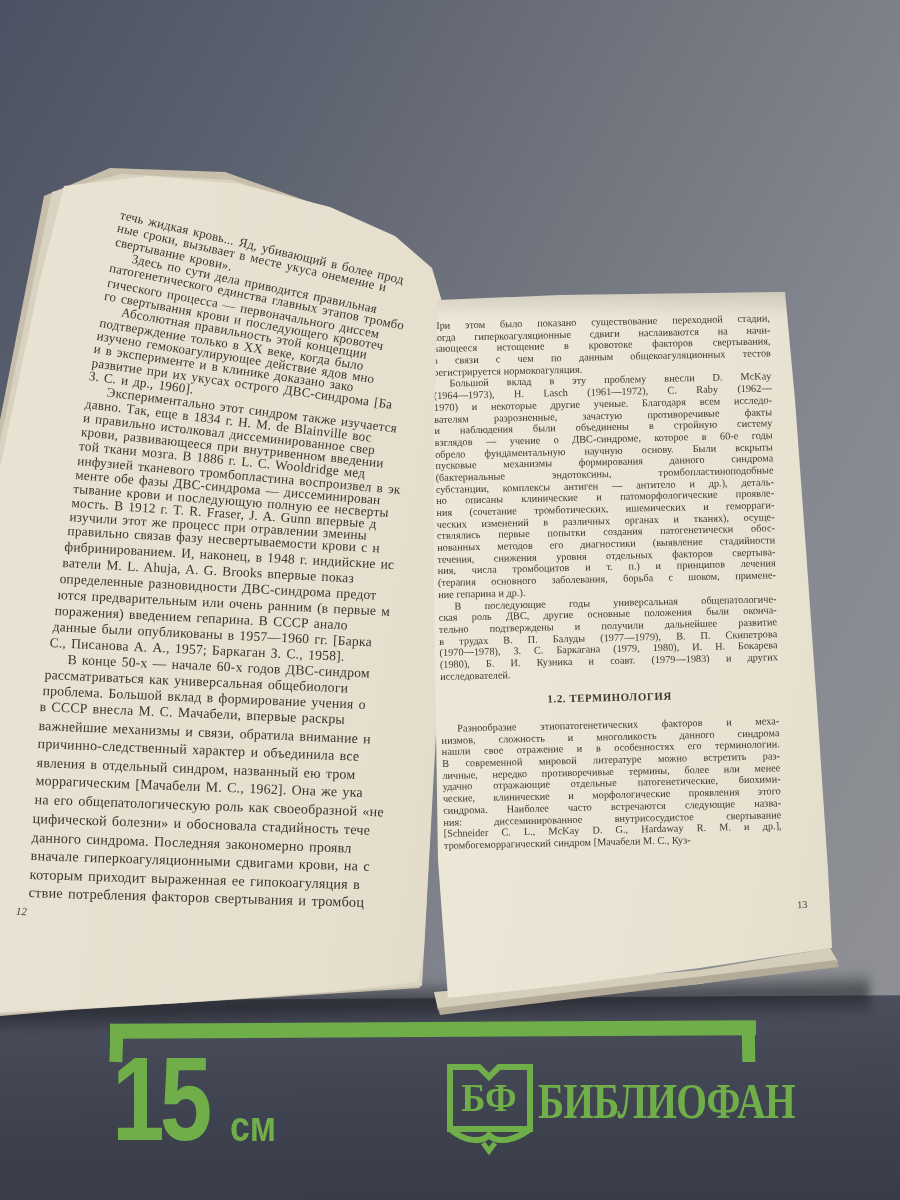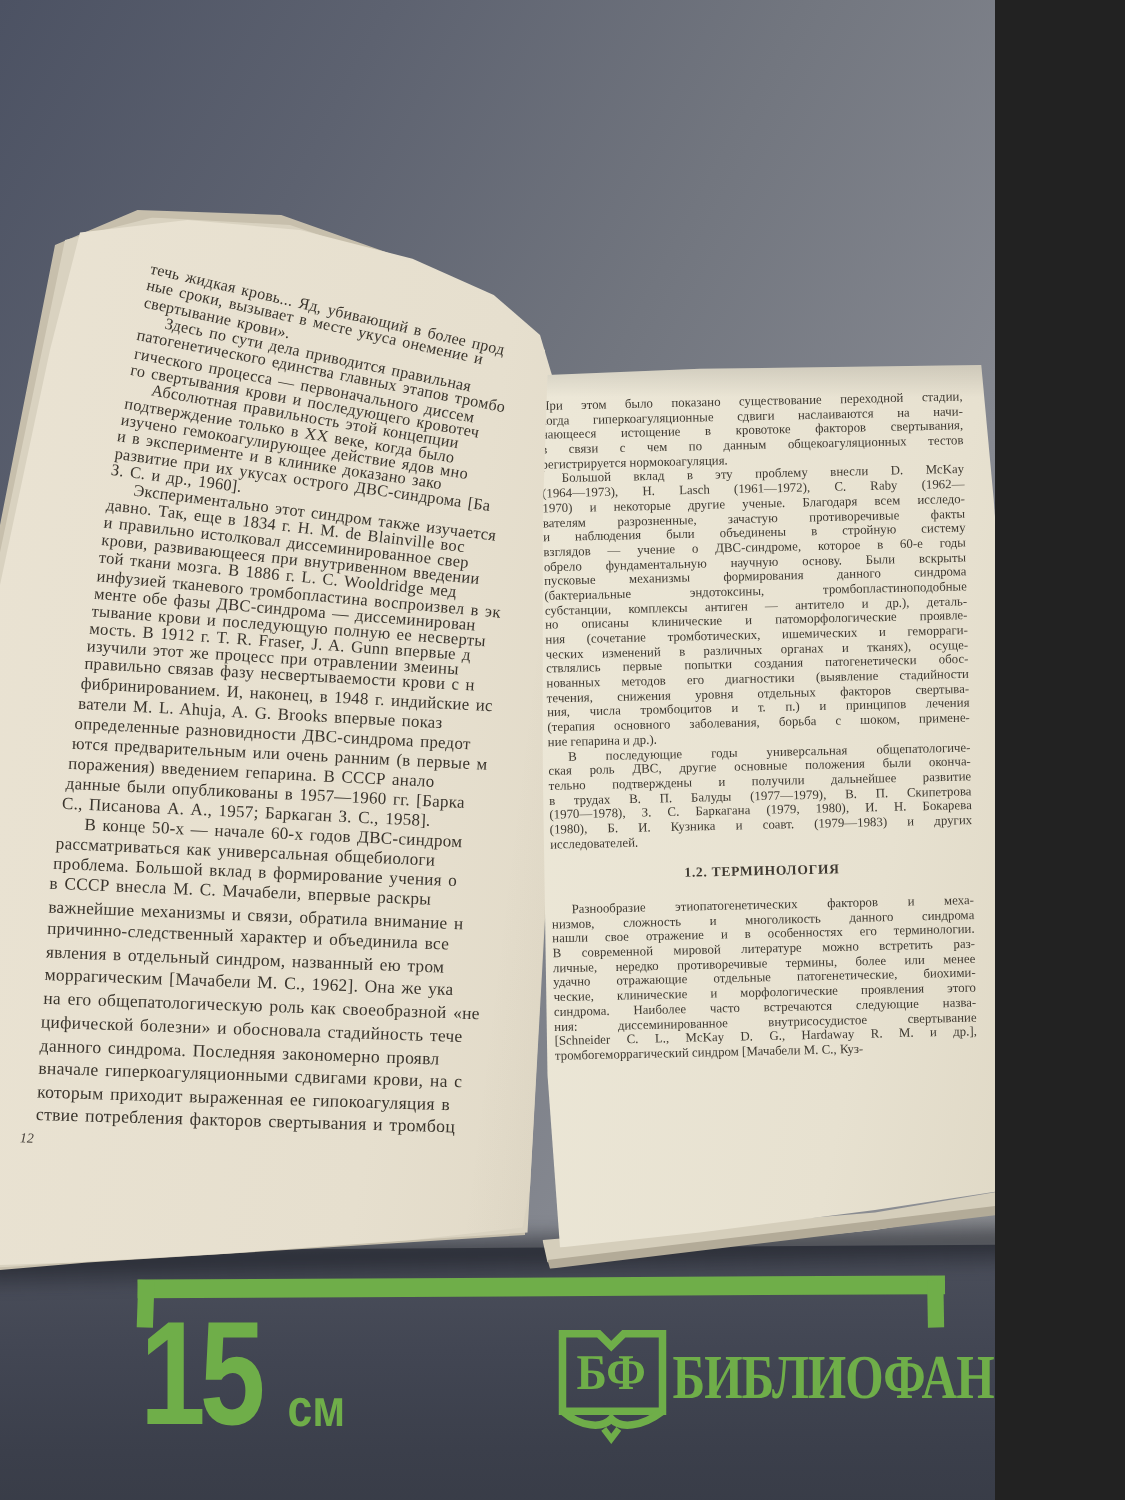--- a/index.html
+++ b/index.html
@@ -1,16 +1,16 @@
 <!DOCTYPE html>
 <html><head>
 <meta charset="utf-8">
 <style>
   html,body{margin:0;padding:0;background:#222;}
-  .photo{position:relative;width:796px;height:1200px;overflow:hidden;
+  .photo{position:relative;width:900px;height:1200px;overflow:hidden;
          font-family:"Liberation Serif",serif;}
   .abs{position:absolute;}
 
   
   .backdrop{inset:0;
     background:linear-gradient(118deg,#4c5263 0%,#5d6270 22%,#72767f 45%,#858890 68%,#8d8f94 88%,#8f9196 100%);}
 
   
   .surface{left:-12px;top:998px;width:924px;height:215px;transform:rotate(-0.35deg);
     background:linear-gradient(to bottom,#4b4f5b 0%,#424653 38%,#3b3f4b 75%,#383c47 100%);}

